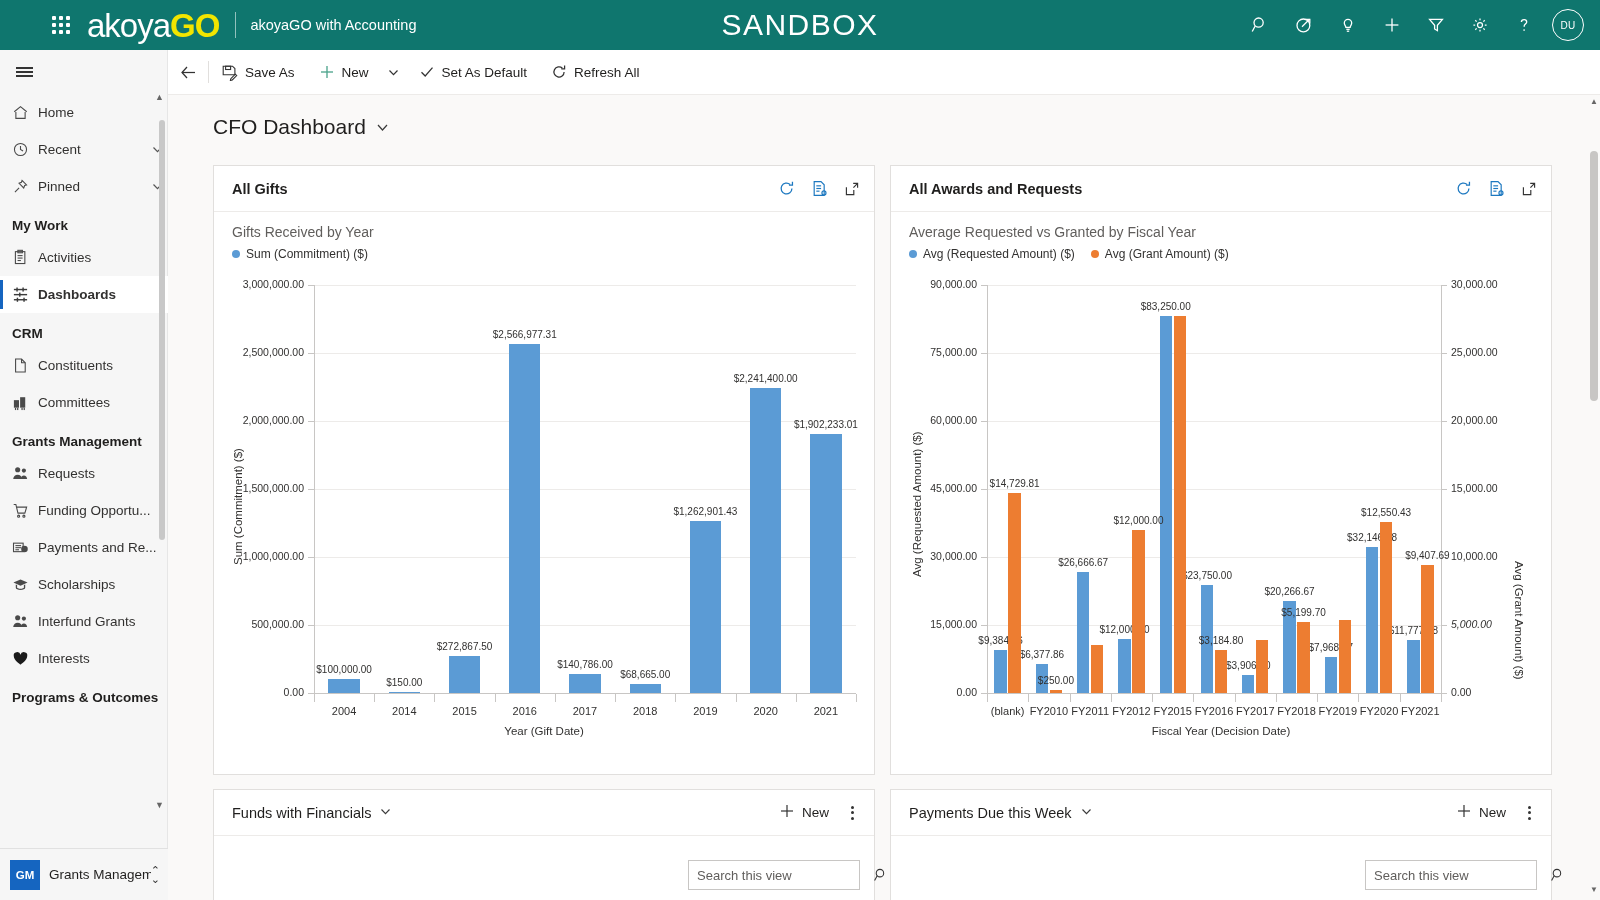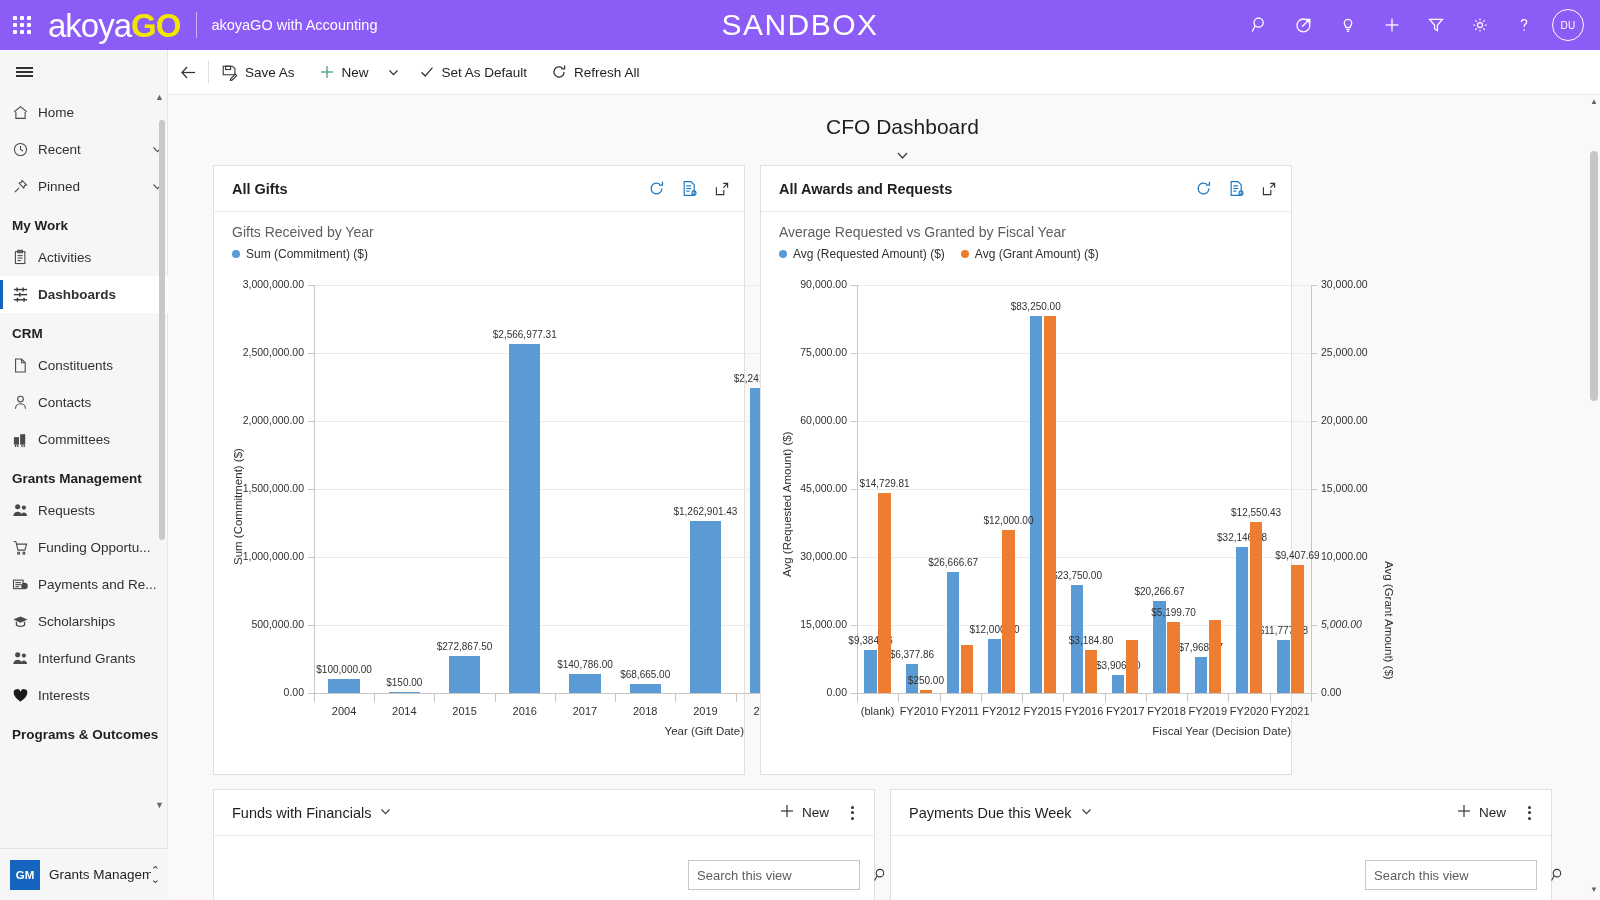--- a/index.html
+++ b/index.html
@@ -6,21 +6,21 @@
   html, body {
     width: 1600px; height: 900px;
     font-family: "Liberation Sans", sans-serif;
     background: #fff; overflow: hidden;
   }
   body { position: relative; }
 
   
   .topbar {
     position: absolute; top: 0; left: 0; width: 1600px; height: 50px;
-    background: #8b5cf6; display: flex; align-items: center;
+    background: #0f766e; display: flex; align-items: center; padding-left: 39px;
   }
   .waffle {
     width: 44px; height: 50px; display: flex; align-items: center; justify-content: center;
     cursor: pointer;
   }
   .waffle-grid { display: grid; grid-template-columns: repeat(3, 4px); grid-gap: 3px; }
   .waffle-grid i { width: 4px; height: 4px; background: #fff; border-radius: 1px; display: block; }
   .logo {
     font-size: 33px; letter-spacing: -1px; line-height: 1; margin-left: 4px;
     font-weight: 300; white-space: nowrap;
@@ -108,34 +108,34 @@
   .cmd-btn .cic { display: flex; align-items: center; }
   .cmd-caret { width: 26px; display: flex; align-items: center; justify-content: center; cursor: pointer; height: 45px; }
 
   
   .content {
     position: absolute; top: 95px; left: 168px; width: 1432px; height: 805px;
     background: #FAF9F8; overflow: hidden;
   }
   .page-title {
     display: flex; align-items: center; gap: 9px; padding: 20px 8px 0 45px;
-    font-size: 21px; color: #201F1E; font-weight: 400; flex-direction: column;
+    font-size: 21px; color: #201F1E; font-weight: 400;
   }
   .page-title .tcar { color: #4a4a4a; display: flex; }
 
   .grid {
     position: absolute; top: 70px; left: 45px; width: 1340px;
   }
   .row1 { display: flex; gap: 15px; }
   .row2 { display: flex; gap: 15px; margin-top: 14px; }
 
   .card {
     background: #fff; border: 1px solid #E1DFDD; position: relative;
   }
-  .card-chart { width: 532px; height: 610px; }
+  .card-chart { width: 662px; height: 610px; }
   .card-list { width: 662px; height: 180px; }
 
   .card-head {
     height: 46px; display: flex; align-items: center; padding: 0 14px 0 18px;
     border-bottom: 1px solid #EDEBE9;
   }
   .card-title { font-size: 14.5px; color: #201F1E; font-weight: 600; }
   .card-title.light { font-weight: 400; font-size: 14.5px; }
   .card-actions { margin-left: auto; display: flex; align-items: center; gap: 16px; }
   .card-actions .cact { cursor: pointer; display: flex; align-items: center; }
@@ -158,21 +158,21 @@
     position: absolute; font-size: 10.5px; color: #323130; text-align: right; white-space: nowrap;
   }
   .ytick.right { text-align: left; }
   .gridline { position: absolute; height: 1px; background: #EDEBE9; }
   .axisline { position: absolute; background: #C8C6C4; }
   .bar { position: absolute; bottom: 0; }
   .bar-label {
     position: absolute; font-size: 10px; color: #323130; white-space: nowrap; text-align: center;
   }
   .xtick { position: absolute; font-size: 11px; color: #323130; text-align: center; white-space: nowrap; }
-  .xaxis-title { position: absolute; font-size: 11.5px; color: #323130; text-align: right; width: 100%; }
+  .xaxis-title { position: absolute; font-size: 11.5px; color: #323130; text-align: center; width: 100%; }
   .tickmark { position: absolute; background: #C8C6C4; }
 
   
   .list-body { position: relative; height: 134px; }
   .searchbox {
     position: absolute; right: 14px; top: 24px; width: 172px; height: 30px;
     border: 1px solid #C8C6C4; background: #fff; display: flex; align-items: center; padding: 0 8px;
   }
   .searchbox input {
     border: none; outline: none; font-size: 13px; flex: 1; color: #201F1E;
@@ -339,29 +339,20 @@
       </div>
       <div class="nav-group">CRM</div>
       <div class="nav-item">
         <span class="ic">
           <svg width="17" height="17" viewBox="0 0 18 18" fill="none" stroke="#494949" stroke-width="1.15">
             <path d="M3.8 2.2h6.3l3.9 3.9v9.7H3.8z"></path>
             <polyline points="10.1,2.2 10.1,6.1 14,6.1"></polyline>
           </svg>
         </span>
         <span class="lbl">Constituents</span>
-      </div>
-      <div class="nav-item">
-        <span class="ic">
-          <svg width="17" height="17" viewBox="0 0 18 18" fill="none" stroke="#494949" stroke-width="1.15">
-            <circle cx="9" cy="5.4" r="3"></circle>
-            <path d="M3.7 15.6c0-3 2.4-5.2 5.3-5.2s5.3 2.2 5.3 5.2"></path>
-          </svg>
-        </span>
-        <span class="lbl">Contacts</span>
       </div>
       <div class="nav-item">
         <span class="ic">
           <svg width="17" height="17" viewBox="0 0 18 18" fill="#4a4a4a">
             <rect x="2" y="6.5" width="5.4" height="8"></rect>
             <rect x="8.6" y="3.4" width="5.4" height="11.1"></rect>
             <rect x="3.1" y="14.8" width="1.3" height="2.2"></rect>
             <rect x="5.4" y="14.8" width="1.3" height="2.2"></rect>
             <rect x="10" y="14.8" width="1.3" height="2.2"></rect>
             <rect x="12.3" y="14.8" width="1.3" height="2.2"></rect>

